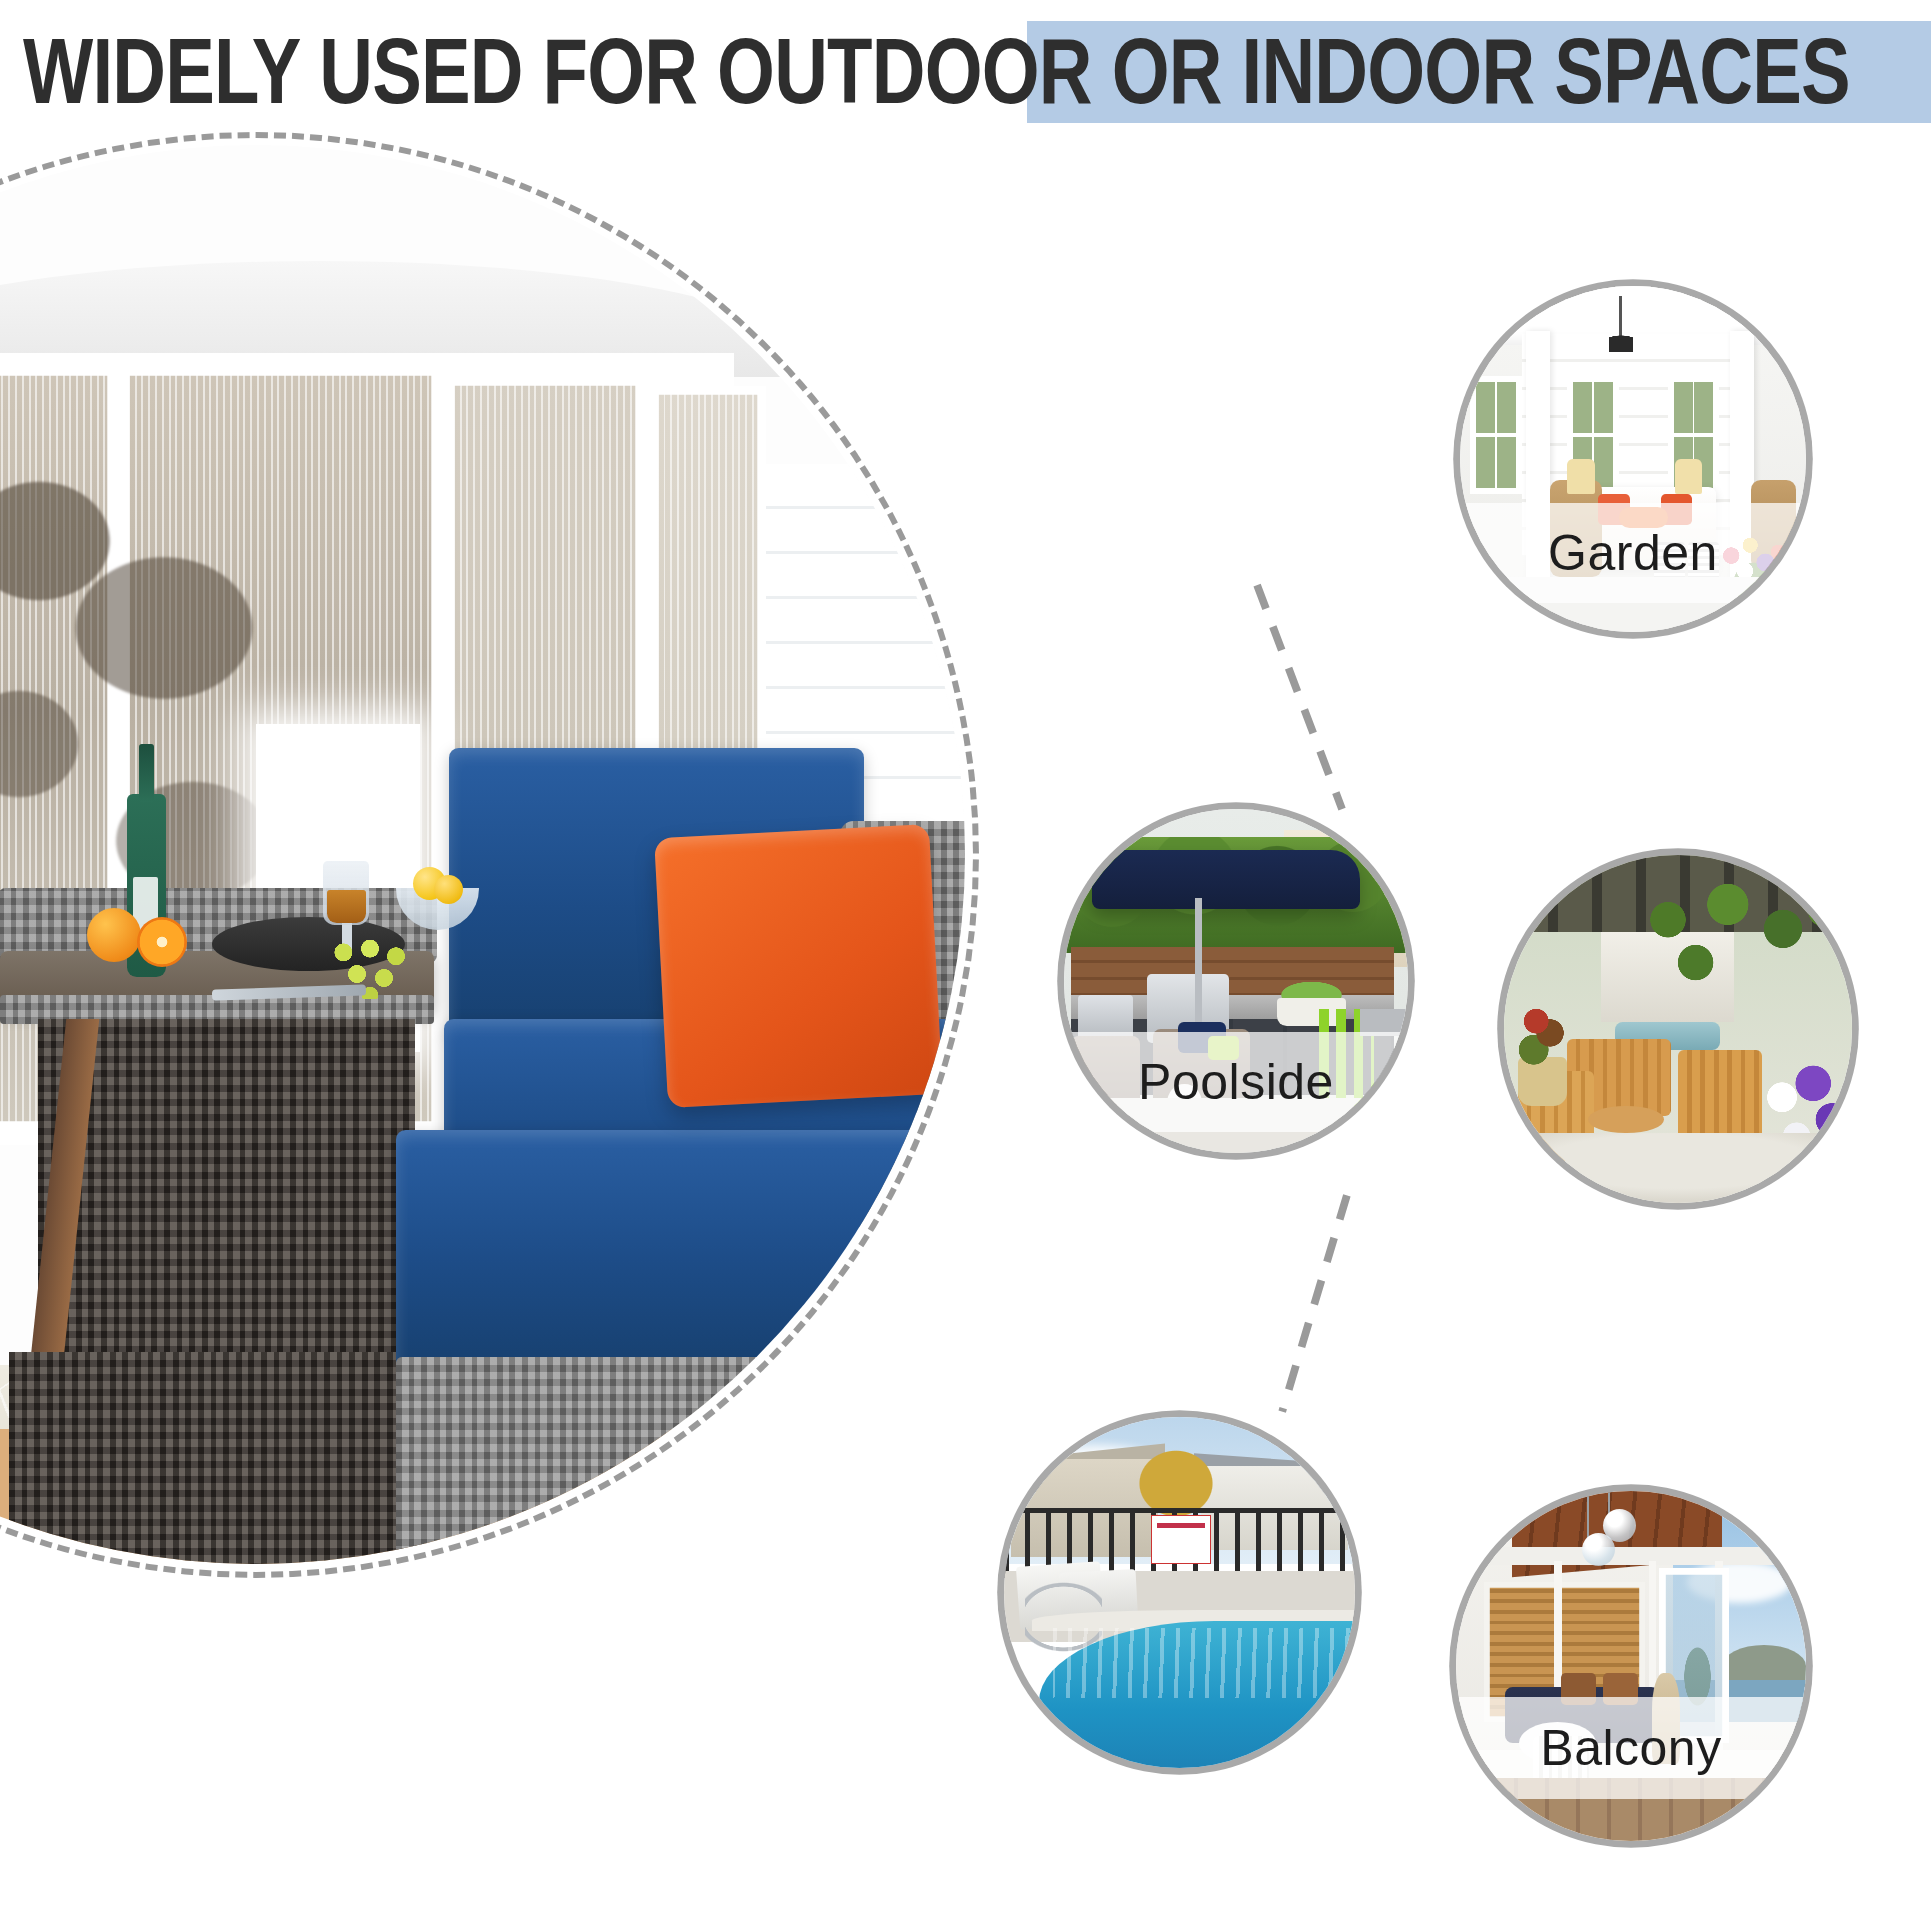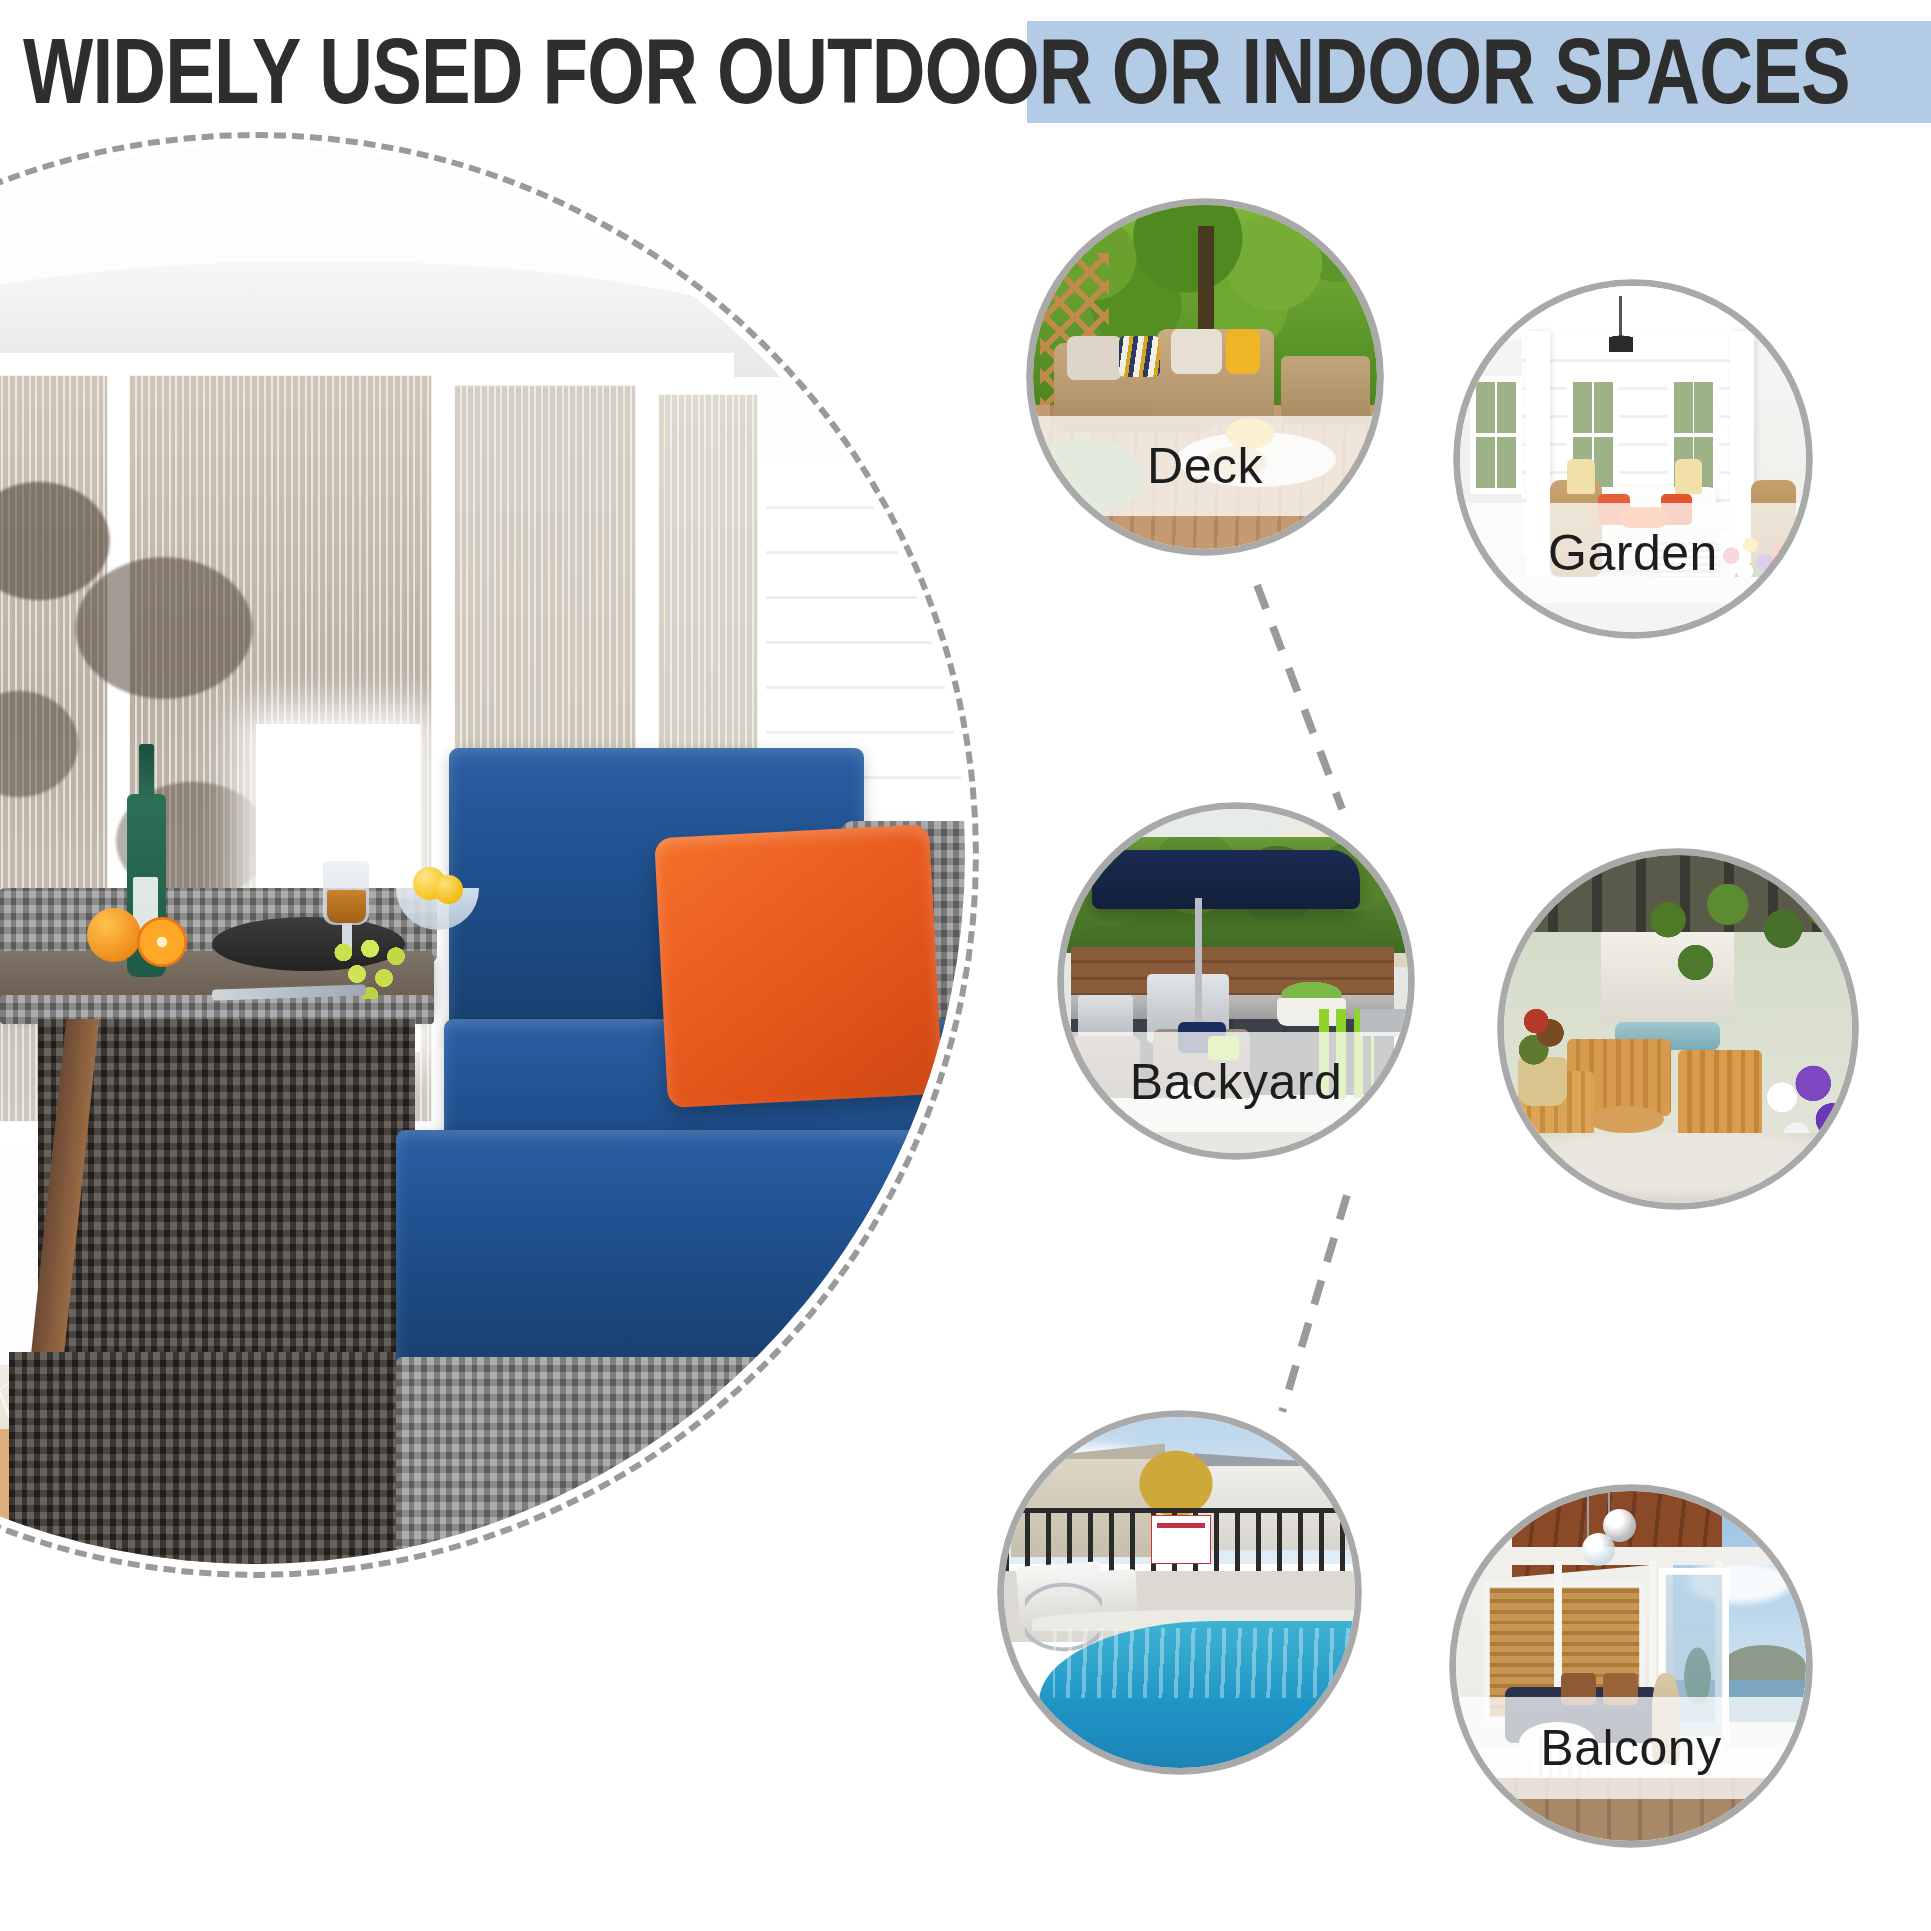--- a/index.html
+++ b/index.html
@@ -541,42 +541,20 @@
         <div class="p-knife"></div>
       </div>
     </div>
   </div>
 
   <svg class="conn" width="1931" height="1931" viewBox="0 0 2000 2000" style="left:0;top:0;">
     <line x1="1302" y1="606" x2="1390" y2="838" stroke="#9a9a9a" stroke-width="8" stroke-dasharray="26 20" stroke-linecap="butt"></line>
     <line x1="1395" y1="1238" x2="1328" y2="1462" stroke="#9a9a9a" stroke-width="8" stroke-dasharray="26 20" stroke-linecap="butt"></line>
   </svg>
 
-  <div class="thumb" style="left:1033px;top:205px;width:344px;height:344px;">
-    <div class="scene">
-      <div class="dk-trees"></div>
-      <div class="dk-trunk"></div>
-      <div class="dk-lattice"></div>
-      <div class="dk-deck"></div>
-      <div class="dk-rug"></div>
-      <div class="dk-sofa"></div>
-      <div class="dk-sofa2"></div>
-      <div class="dk-cush"></div>
-        <div class="dk-cush2"></div>
-      <div class="dk-stripe"></div>
-      <div class="dk-yellow"></div>
-      <div class="dk-tbl"></div>
-      <div class="dk-pouf"></div>
-      <div class="dk-pouf2"></div>
-      <div class="dk-grass"></div>
-    </div>
-    <div class="labelband" style="bottom:33px;height:100px;">
-      <span class="label">Deck</span>
-    </div>
-  </div>
 
   <div class="thumb" style="left:1460px;top:286px;width:346px;height:346px;">
     <div class="scene">
       <div class="pc-bg"></div>
       <div class="pc-ceil"></div>
       <div class="pc-wall"></div>
       <div class="pc-win w1"></div>
       <div class="pc-win w2"></div>
       <div class="pc-win w3"></div>
       <div class="pc-col c1"></div>
@@ -618,21 +596,21 @@
       <div class="by-sofa"></div>
       <div class="by-ch1"></div>
       <div class="by-navy"></div>
       <div class="by-lime"></div>
       <div class="by-greench"></div>
       <div class="by-tbl"></div>
       <div class="by-side"></div>
       <div class="by-floor"></div>
     </div>
     <div class="labelband" style="bottom:21px;height:100px;">
-      <span class="label">Backyard</span>
+      <span class="label">Poolside</span>
     </div>
   </div>
 
   <div class="thumb" style="left:1504px;top:855px;width:348px;height:348px;">
     <div class="scene">
       <div class="gd-bg"></div>
       <div class="gd-house"></div>
       <div class="gd-perg"></div>
       <div class="gd-vine"></div>
       <div class="gd-pool"></div>

